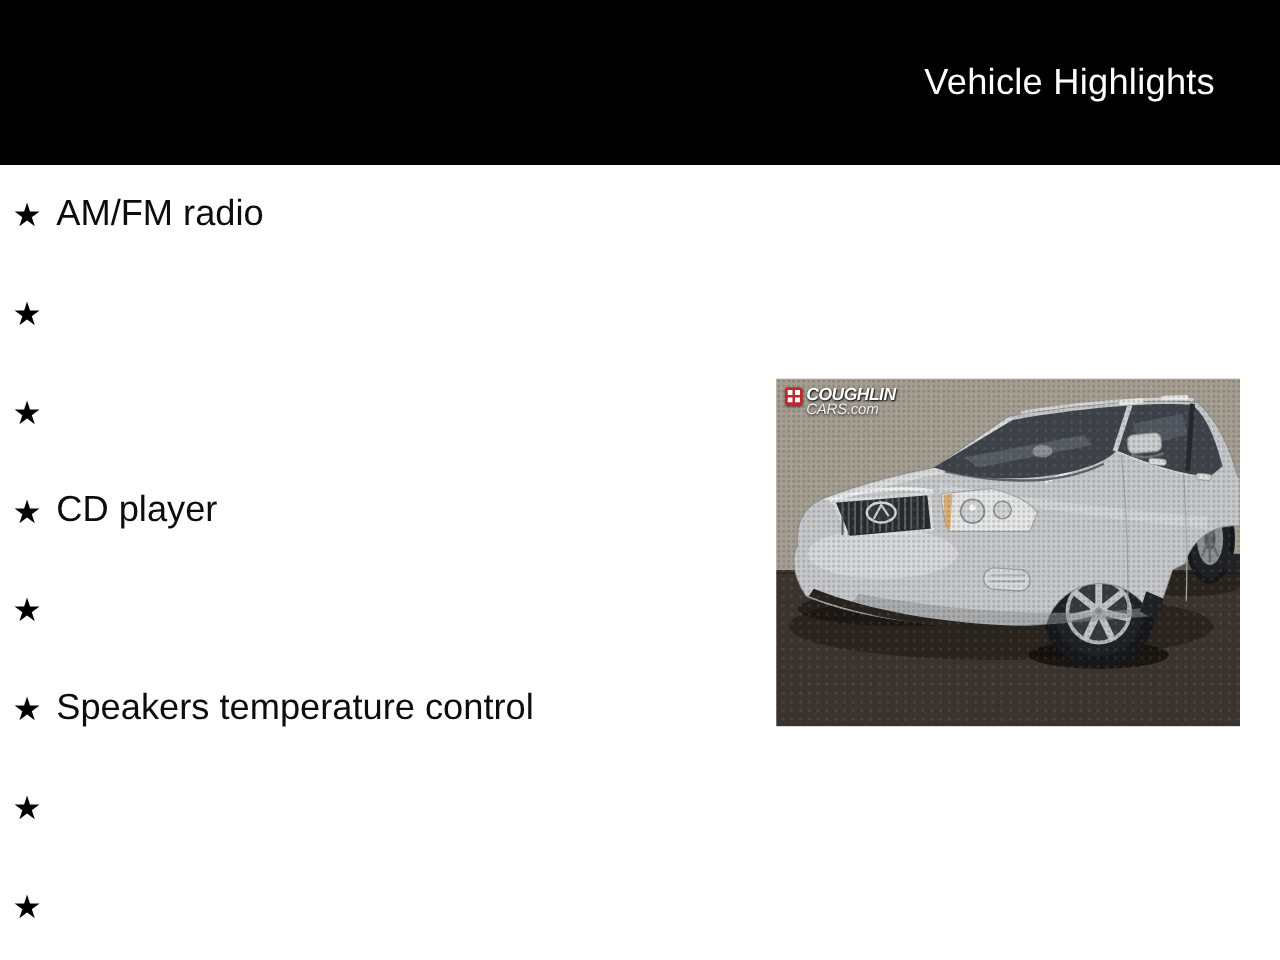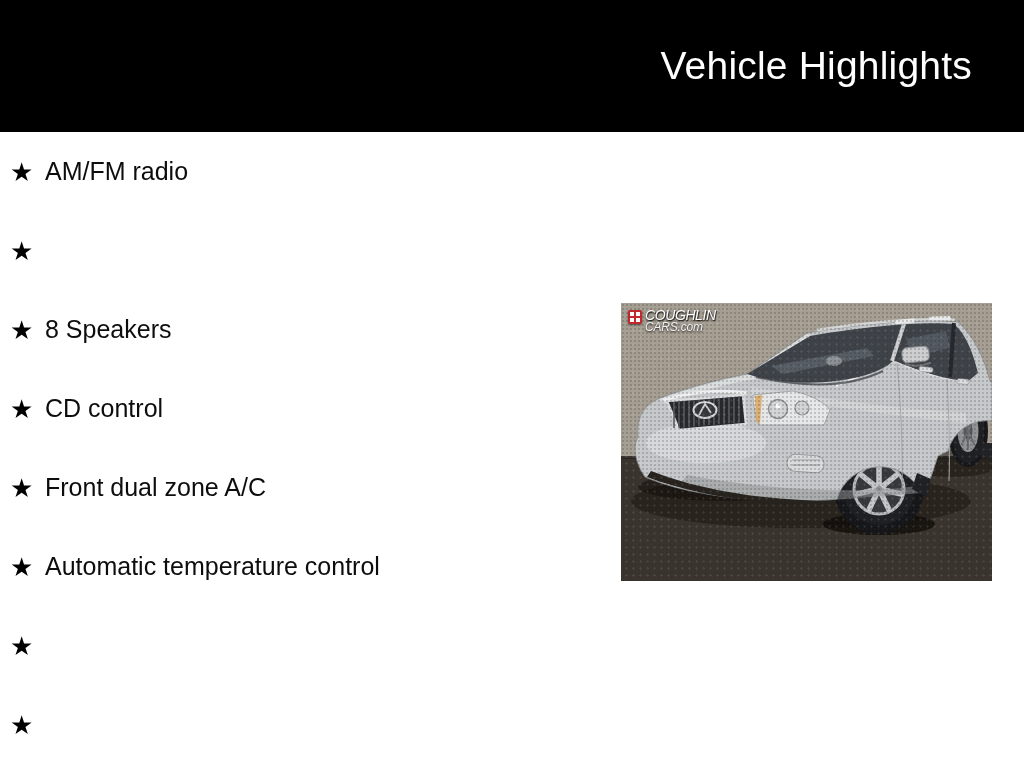--- a/index.html
+++ b/index.html
@@ -14,21 +14,21 @@
   
   .header {
     position: absolute; left: 0; top: 0;
     width: 1024px; height: 132px;
     background: #000000;
     display: flex; align-items: center; justify-content: flex-end;
     padding-right: 52px;
   }
   .header-title {
     color: #ffffff;
-    font-size: 39px;
+    font-size: 29px;
     letter-spacing: 0.2px;
     white-space: nowrap;
   }
 
   
   .highlights {
     position: absolute; left: 0; top: 132px;
     width: 580px;
     margin: 0; padding: 0;
     list-style: none;
@@ -40,21 +40,21 @@
   }
   .star {
     display: inline-block;
     width: 35px;
     font-size: 26px;
     line-height: 1;
     color: #000000;
     flex: 0 0 35px;
   }
   .hl-label {
-    font-size: 25px;
+    font-size: 29px;
     color: #0d0d0d;
     white-space: nowrap;
   }
 
   
   .photo {
     position: absolute; left: 621px; top: 303px;
     width: 371px; height: 278px;
     background: #a59e93;
     overflow: hidden;
@@ -88,21 +88,21 @@
   .wm-badge {
     width: 14px; height: 14px;
     background: #c1272d;
     border-radius: 2px;
     margin-top: 1px;
     display: flex; align-items: center; justify-content: center;
     box-shadow: 0 1px 2px rgba(0,0,0,.5);
   }
   .wm-text-block { display: flex; flex-direction: column; }
   .wm-line1 {
-    font-size: 14px; font-weight: normal; font-style: italic;
+    font-size: 14px; font-weight: bold; font-style: italic;
     color: #ffffff; line-height: 13px; letter-spacing: -0.4px;
     text-shadow: 0 1px 2px rgba(0,0,0,.85), 1px 1px 1px rgba(0,0,0,.6);
     white-space: nowrap;
   }
   .wm-line2 {
     font-size: 12px; font-weight: normal; font-style: italic;
     color: #f1f1f1; line-height: 11px; letter-spacing: -0.2px;
     text-align: left;
     text-shadow: 0 1px 2px rgba(0,0,0,.85);
     white-space: nowrap;
@@ -118,33 +118,31 @@
 <ul class="highlights">
   <li>
     <span class="star">★</span>
     <span class="hl-label">AM/FM radio</span>
   </li>
   <li>
     <span class="star">★</span>
   </li>
   <li>
     <span class="star">★</span>
-    <span class="hl-label">8 Speakers</span>
-  </li>
-  <li>
-    <span class="star">★</span>
-    <span class="hl-label">CD control</span>
-  </li>
-  <li>
-    <span class="star">★</span>
-    <span class="hl-label">Front dual zone A/C</span>
-  </li>
-  <li>
-    <span class="star">★</span>
-    <span class="hl-label">Automatic temperature control</span>
+  </li>
+  <li>
+    <span class="star">★</span>
+    <span class="hl-label">CD player</span>
+  </li>
+  <li>
+    <span class="star">★</span>
+  </li>
+  <li>
+    <span class="star">★</span>
+    <span class="hl-label">Speakers temperature control</span>
   </li>
   <li>
     <span class="star">★</span>
   </li>
   <li>
     <span class="star">★</span>
   </li>
 </ul>
 
 <div class="photo" role="img" aria-label="Silver Lexus RX SUV parked in front of a stucco wall on a dark floor">

